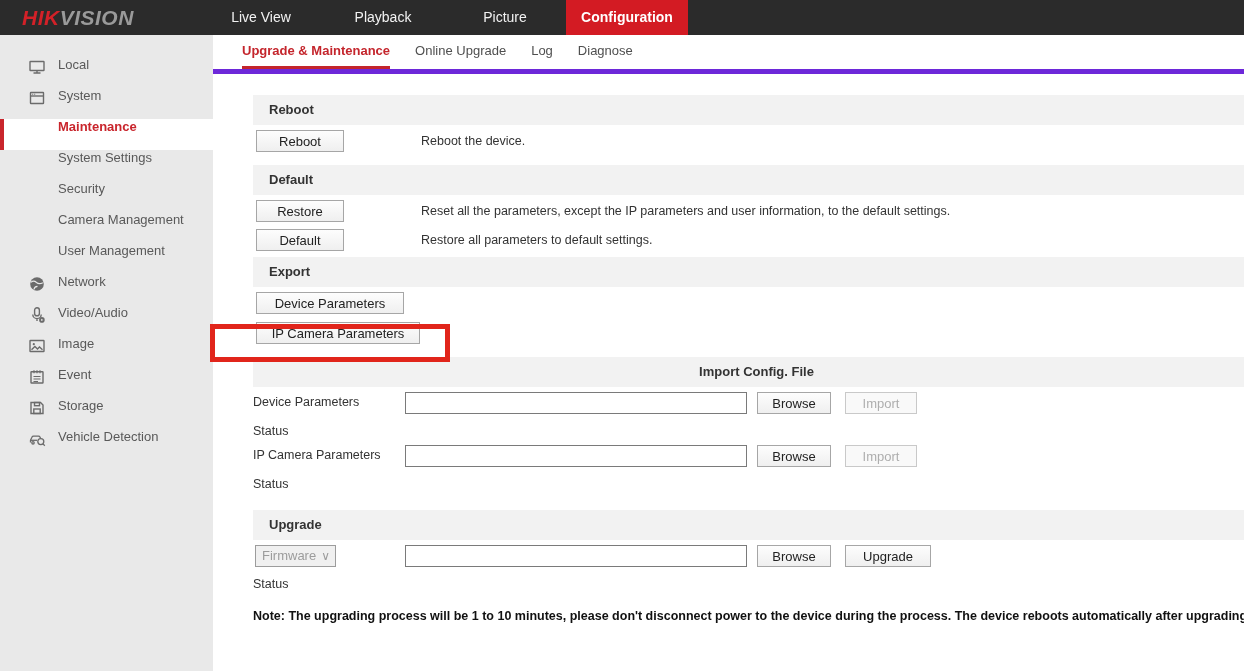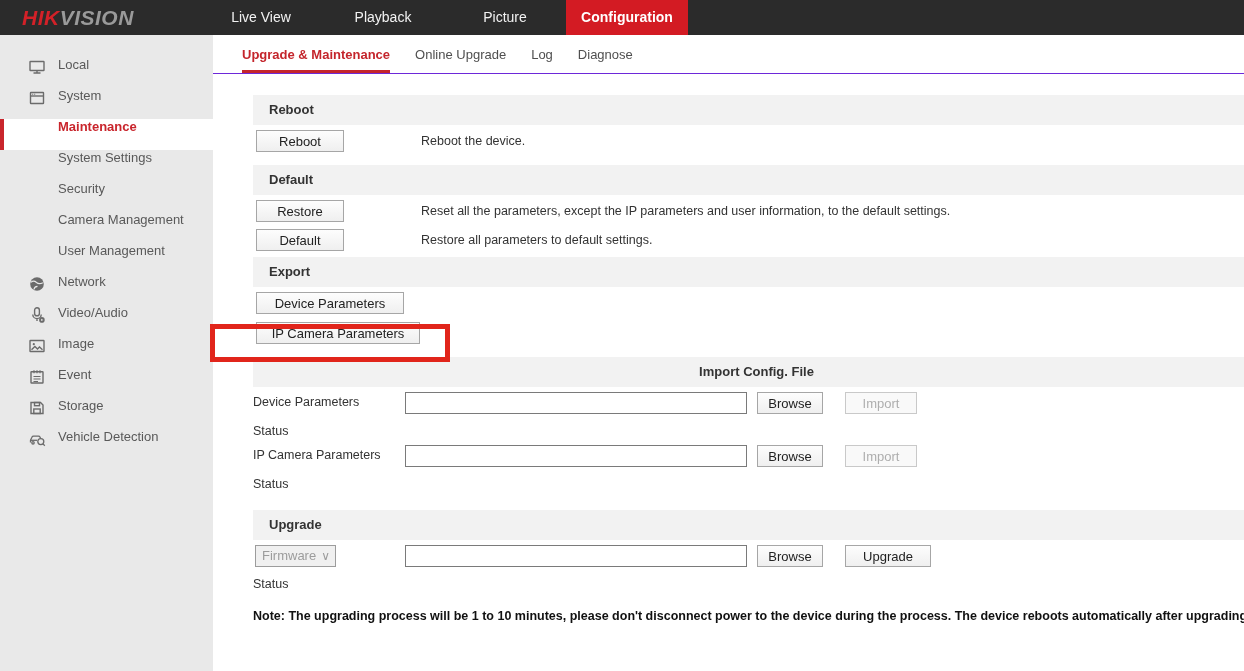--- a/index.html
+++ b/index.html
@@ -22,21 +22,21 @@
            padding-top:22px;box-sizing:border-box;}
   .side-item{height:31px;display:flex;align-items:flex-start;color:#595959;cursor:pointer;}
   .side-item .icon{width:20px;height:20px;margin-left:27px;margin-right:11px;flex:0 0 20px;}
   .side-item.sub{padding-left:58px;}
   .side-item.active{background:#fff;border-left:4px solid #c9252c;padding-left:54px;
                     color:#c9252c;font-weight:bold;}
   .icon svg{display:block;}
 
   
   .content{position:absolute;left:213px;top:35px;right:0;bottom:0;background:#fff;}
-  .tabbar{height:39px;border-bottom:1px solid #6d28d9;padding-left:29px;
+  .tabbar{height:39px;border-bottom:5px solid #6d28d9;padding-left:29px;
           display:flex;align-items:flex-end;box-sizing:border-box;}
   .tab{margin-right:25px;padding:0 0 11px 0;font-size:13px;color:#4f4f4f;cursor:pointer;}
   .tab.active{color:#c4252c;font-weight:bold;padding-bottom:8px;border-bottom:3px solid #c4252c;}
 
   .main{padding-left:40px;}
   .sec-header{height:30px;line-height:30px;background:#f2f2f2;padding-left:16px;
               font-weight:bold;color:#333;}
   .h-reboot{margin-top:21px;} .h-default{margin-top:13px;} .h-export{margin-top:6px;}
   .h-import{margin-top:13px;text-align:center;} .h-upgrade{margin-top:17px;}
 
@@ -48,21 +48,21 @@
        color:#222;font-size:13px;text-align:center;cursor:pointer;margin-left:3px;
        font-family:"Liberation Sans","DejaVu Sans",sans-serif;}
   .btn.w88{width:88px;} .btn.w148{width:148px;} .btn.w164{width:164px;}
   .btn.disabled{border-color:#c9c9c9;color:#aeaeae;background:#f9f9f9;cursor:default;}
   .desc{position:absolute;left:168px;font-size:12.5px;color:#333;white-space:nowrap;}
 
   .frow{position:relative;height:22px;margin-top:5px;}
   .frow .flabel{position:absolute;left:0;top:3px;font-size:12.5px;color:#333;}
   .finput{position:absolute;left:152px;top:0;width:342px;height:22px;box-sizing:border-box;
           border:1px solid #7a7a7a;background:#fff;padding:0 4px;font-size:12px;}
-  .fbrowse{position:absolute;left:504px;top:0;width:66px;margin-left:0;}
+  .fbrowse{position:absolute;left:504px;top:0;width:74px;margin-left:0;}
   .fimport{position:absolute;left:592px;top:0;width:72px;margin-left:0;}
   .fupgrade{position:absolute;left:592px;top:0;width:86px;margin-left:0;}
   .fselect{position:absolute;left:2px;top:0;width:81px;height:22px;box-sizing:border-box;
            border:1px solid #9c9c9c;background:#f0f0f0;color:#9c9c9c;line-height:20px;
            padding-left:6px;cursor:pointer;}
   .fselect .chev{position:absolute;right:5px;top:0;font-size:12px;color:#9c9c9c;}
 
   .status{margin-top:10px;height:16px;font-size:12.5px;color:#333;}
   .note{margin-top:16px;font-size:12.5px;font-weight:bold;color:#111;white-space:nowrap;}
 

